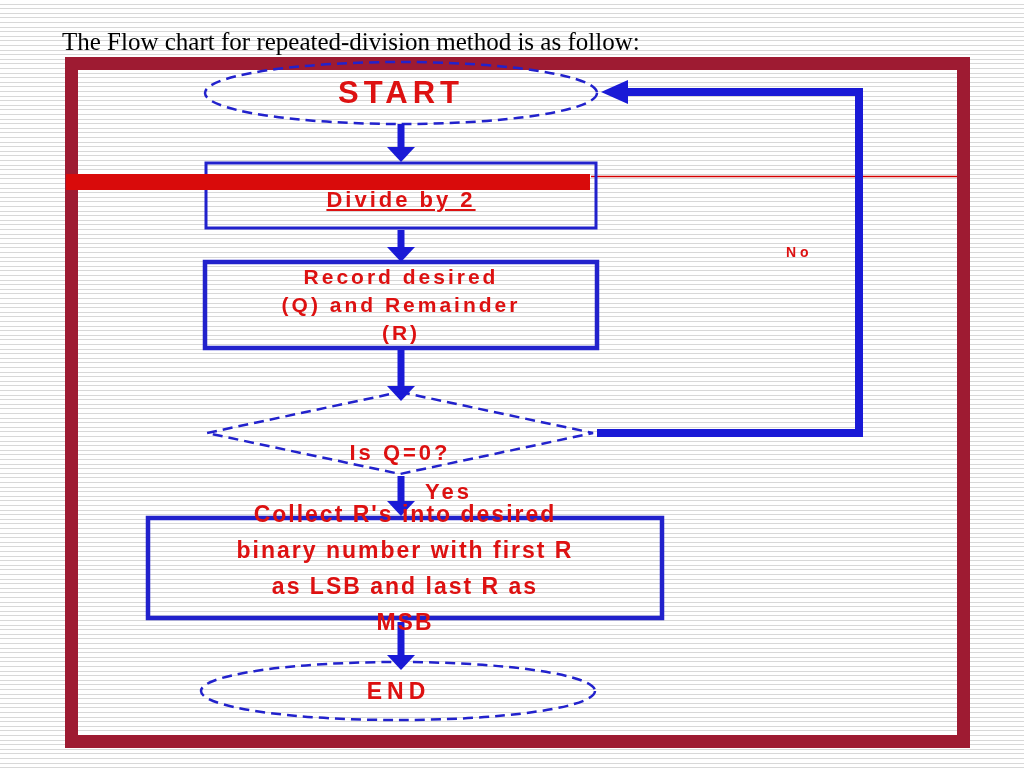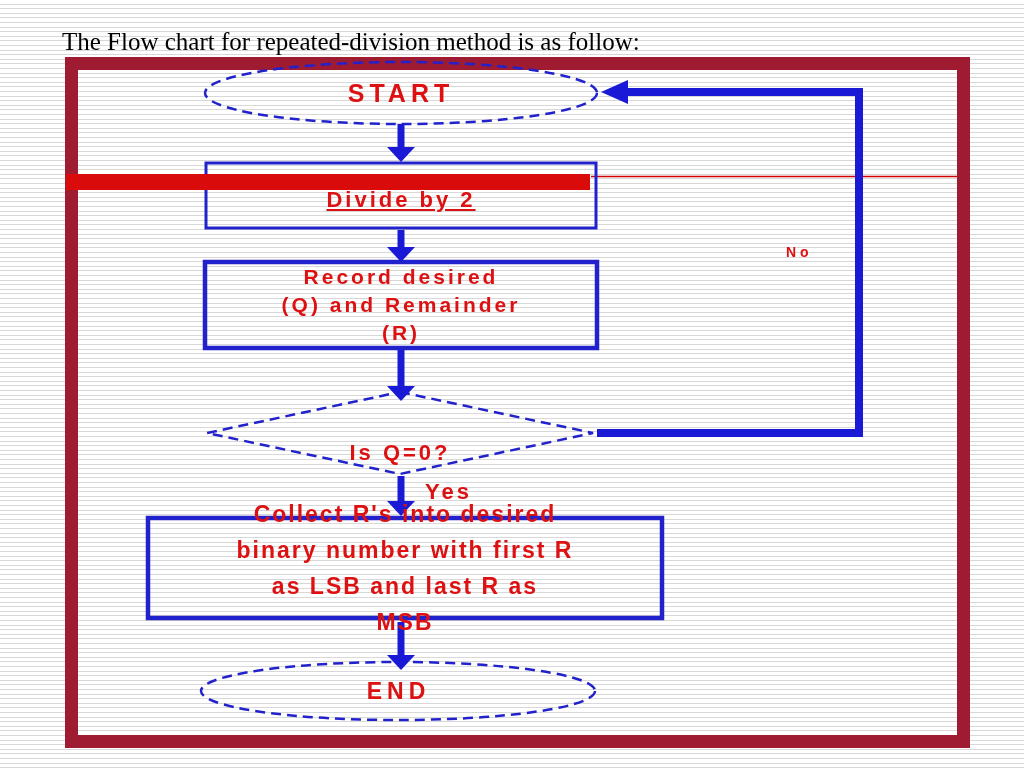--- a/index.html
+++ b/index.html
@@ -55,21 +55,21 @@
     color: #dd1111;
     font-weight: bold;
     font-family: "Liberation Sans", sans-serif;
     display: flex;
     align-items: center;
     justify-content: center;
     text-align: center;
   }
   .multiline { white-space: pre-line; }
 
-  .lbl-start   { left: 205px; top: 62px;  width: 392px; height: 62px;  font-size: 25px; letter-spacing: 5px; }
+  .lbl-start   { left: 205px; top: 62px;  width: 392px; height: 62px;  font-size: 31px; letter-spacing: 5px; }
   .lbl-divide  { left: 206px; top: 163px; width: 390px; height: 65px;  font-size: 22px; letter-spacing: 3px; padding-top: 8px; box-sizing: border-box; text-decoration: underline; }
   .lbl-record  { left: 205px; top: 262px; width: 392px; height: 86px;  font-size: 21px; letter-spacing: 3px; line-height: 28px; }
   .lbl-decision{ left: 207px; top: 392px; width: 386px; height: 82px;  font-size: 22px; letter-spacing: 3px; margin-top: 20px; }
   .lbl-yes     { left: 425px; top: 478px; width: 95px;  height: 28px;  font-size: 22px; letter-spacing: 3px; justify-content: flex-start; }
   .lbl-collect { left: 148px; top: 518px; width: 514px; height: 100px; font-size: 23px; letter-spacing: 2px; line-height: 36px; }
   .lbl-end     { left: 202px; top: 662px; width: 393px; height: 58px;  font-size: 23px; letter-spacing: 5px; }
   .lbl-no      { left: 786px; top: 238px; width: 80px;  height: 28px;  font-size: 14px; letter-spacing: 4px; justify-content: flex-start; }
 </style>
 </head>
 <body>

